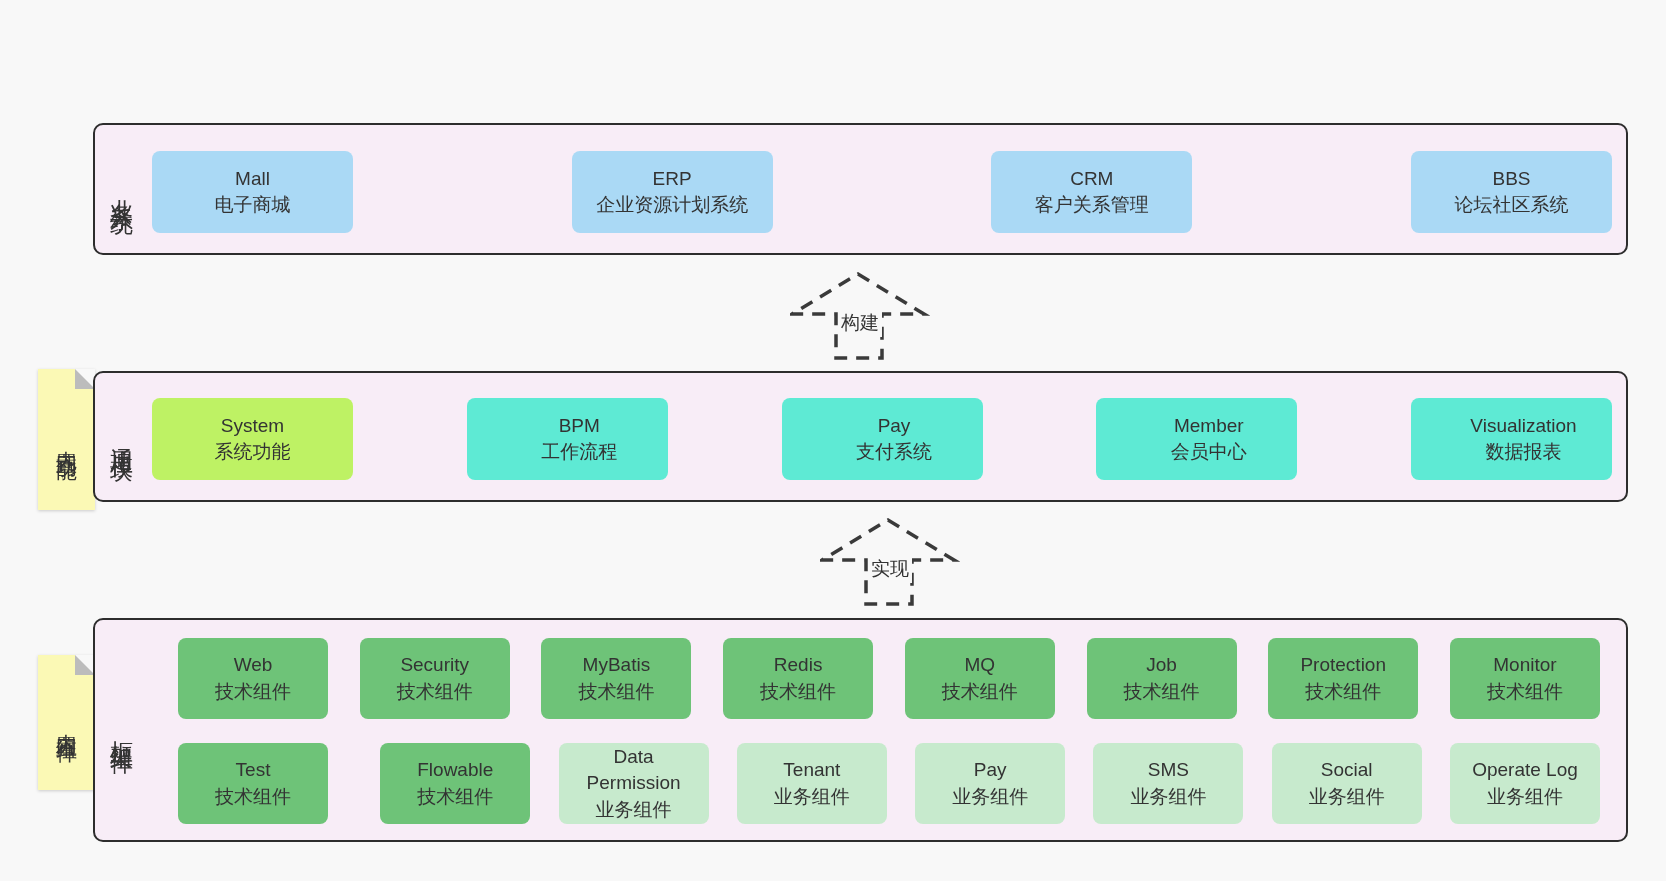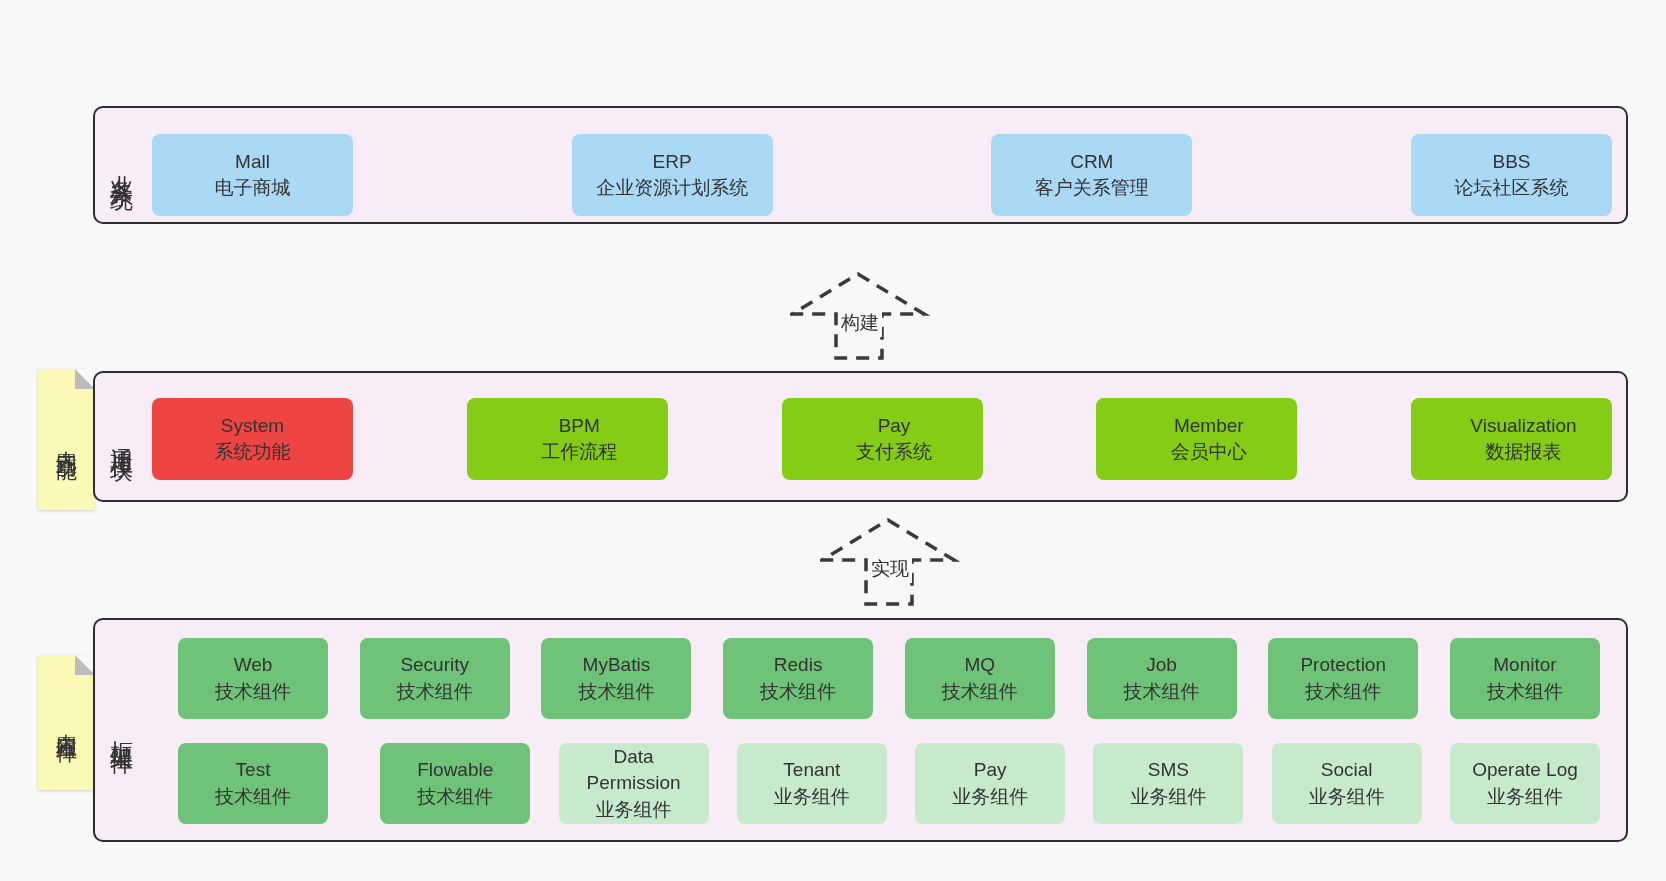--- a/index.html
+++ b/index.html
@@ -6,21 +6,21 @@
   body{
     width:1666px;height:881px;position:relative;overflow:hidden;
     background:#f8f8f8;color:#333;
     font-family:"Liberation Sans","DejaVu Sans",sans-serif;
   }
   
   .tier{
     position:absolute;left:93px;width:1535px;box-sizing:border-box;
     background:#f8edf7;border:2px solid #2d2d2d;border-radius:10px;z-index:1;
   }
-  #tier1{top:106px;height:118px;}
+  #tier1{top:123px;height:132px;}
   #tier2{top:371px;height:131px;}
   #tier3{top:618px;height:224px;}
 
   .side-label{
     position:absolute;left:12px;top:0;height:100%;
     display:flex;align-items:center;justify-content:center;
   }
   .vtext{
     writing-mode:vertical-rl;text-orientation:upright;
     letter-spacing:4px;font-size:23px;color:#333;white-space:nowrap;
@@ -36,22 +36,22 @@
 
   
   .box{
     border-radius:8px;display:flex;flex-direction:column;
     align-items:center;justify-content:center;text-align:center;
     font-size:19px;line-height:1.38;padding:2px 8px;box-sizing:border-box;
   }
   .row6 .box{width:201px;}
   .row8 .box{width:150px;padding:2px 6px;}
   .blue{background:#aad9f5;}
-  .red{background:#ef4444;align-items:center;}
-  .pink{background:#84cc16;padding-left:32px;}
+  .red{background:#bef264;align-items:center;}
+  .pink{background:#5eead4;padding-left:32px;}
   .green{background:#6ec378;margin-left:24px;}
   .lightgreen{background:#c7eacd;}
 
   
   .note{
     position:absolute;left:38px;width:57px;background:#fbf9b5;z-index:0;
     display:flex;align-items:center;justify-content:center;
     box-shadow:0 1px 3px rgba(0,0,0,.18);
   }
   #note1{top:369px;height:141px;}

